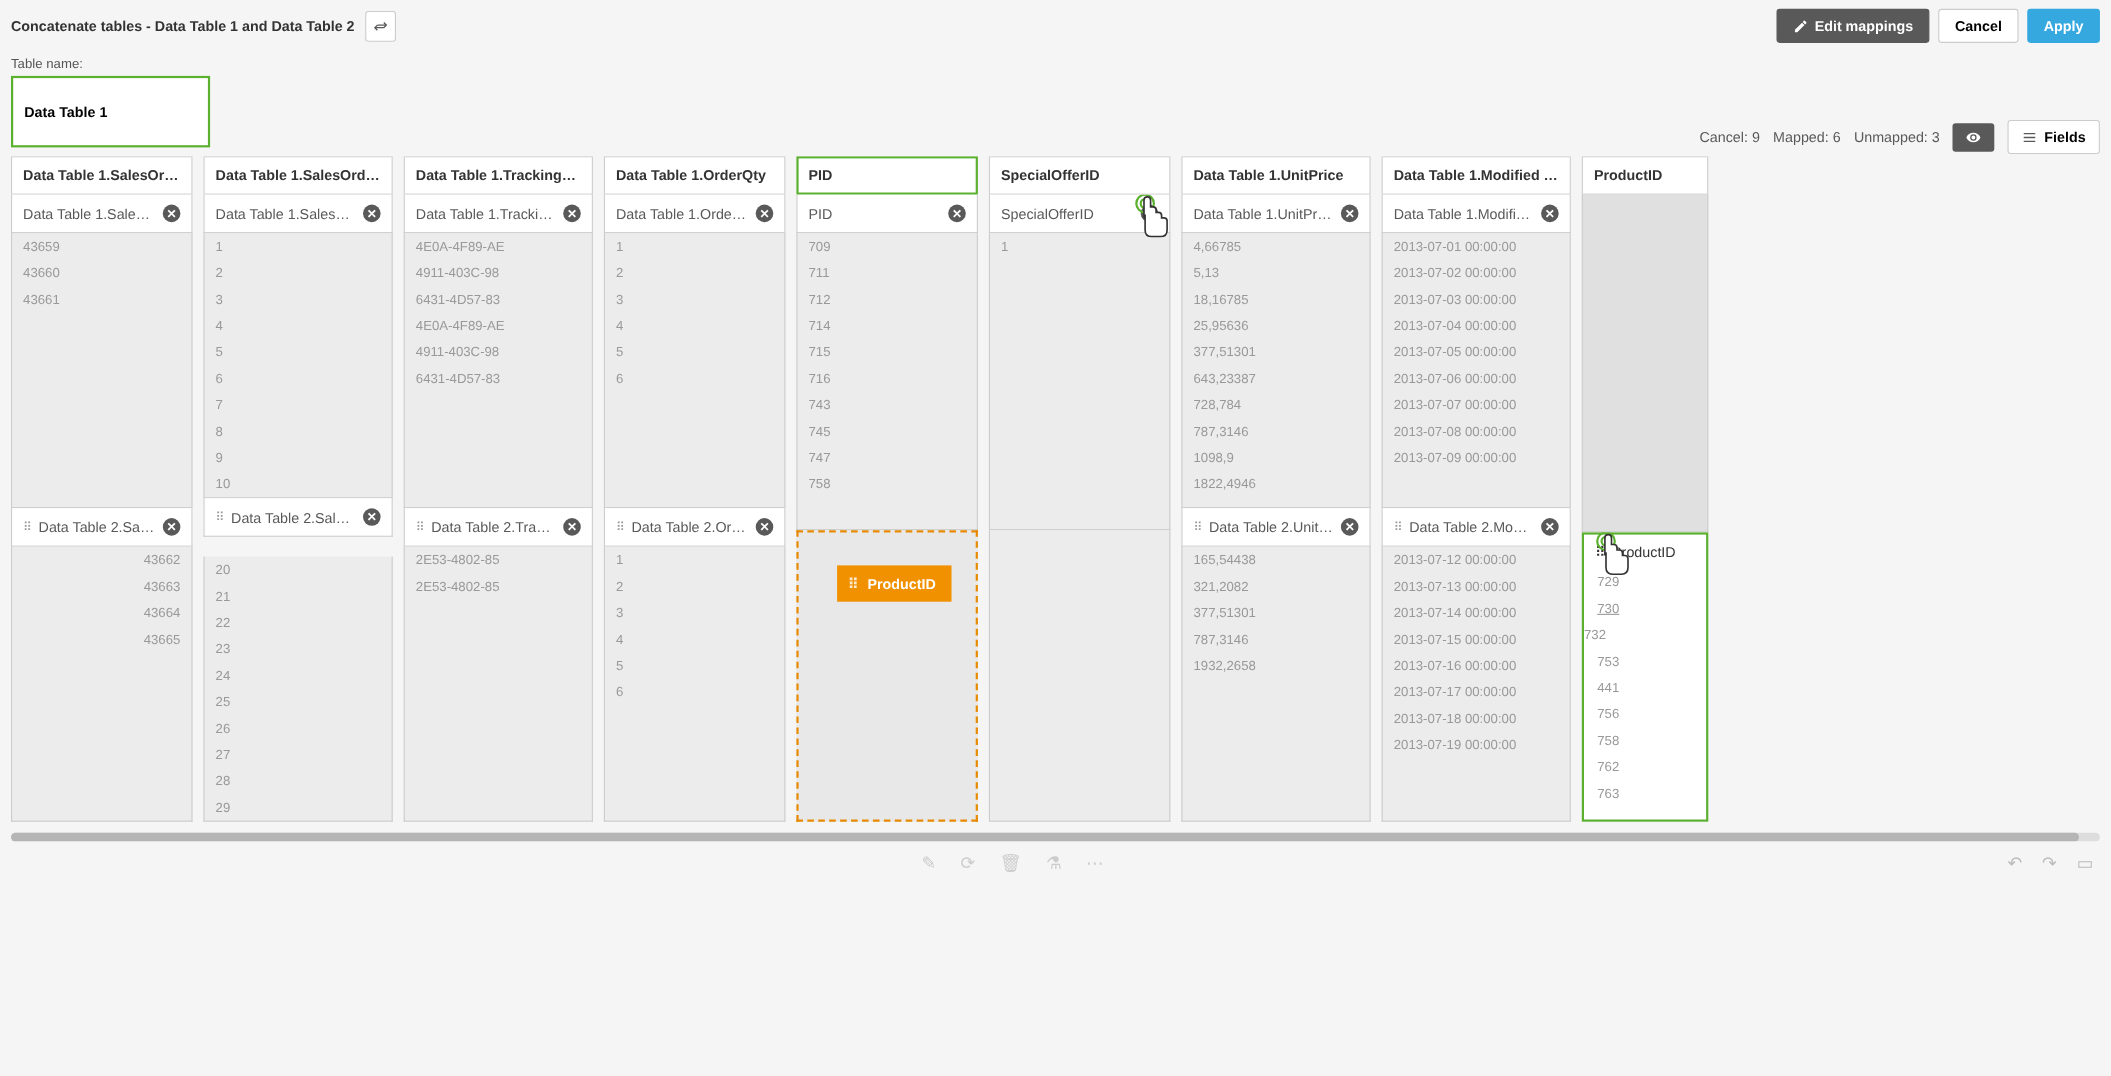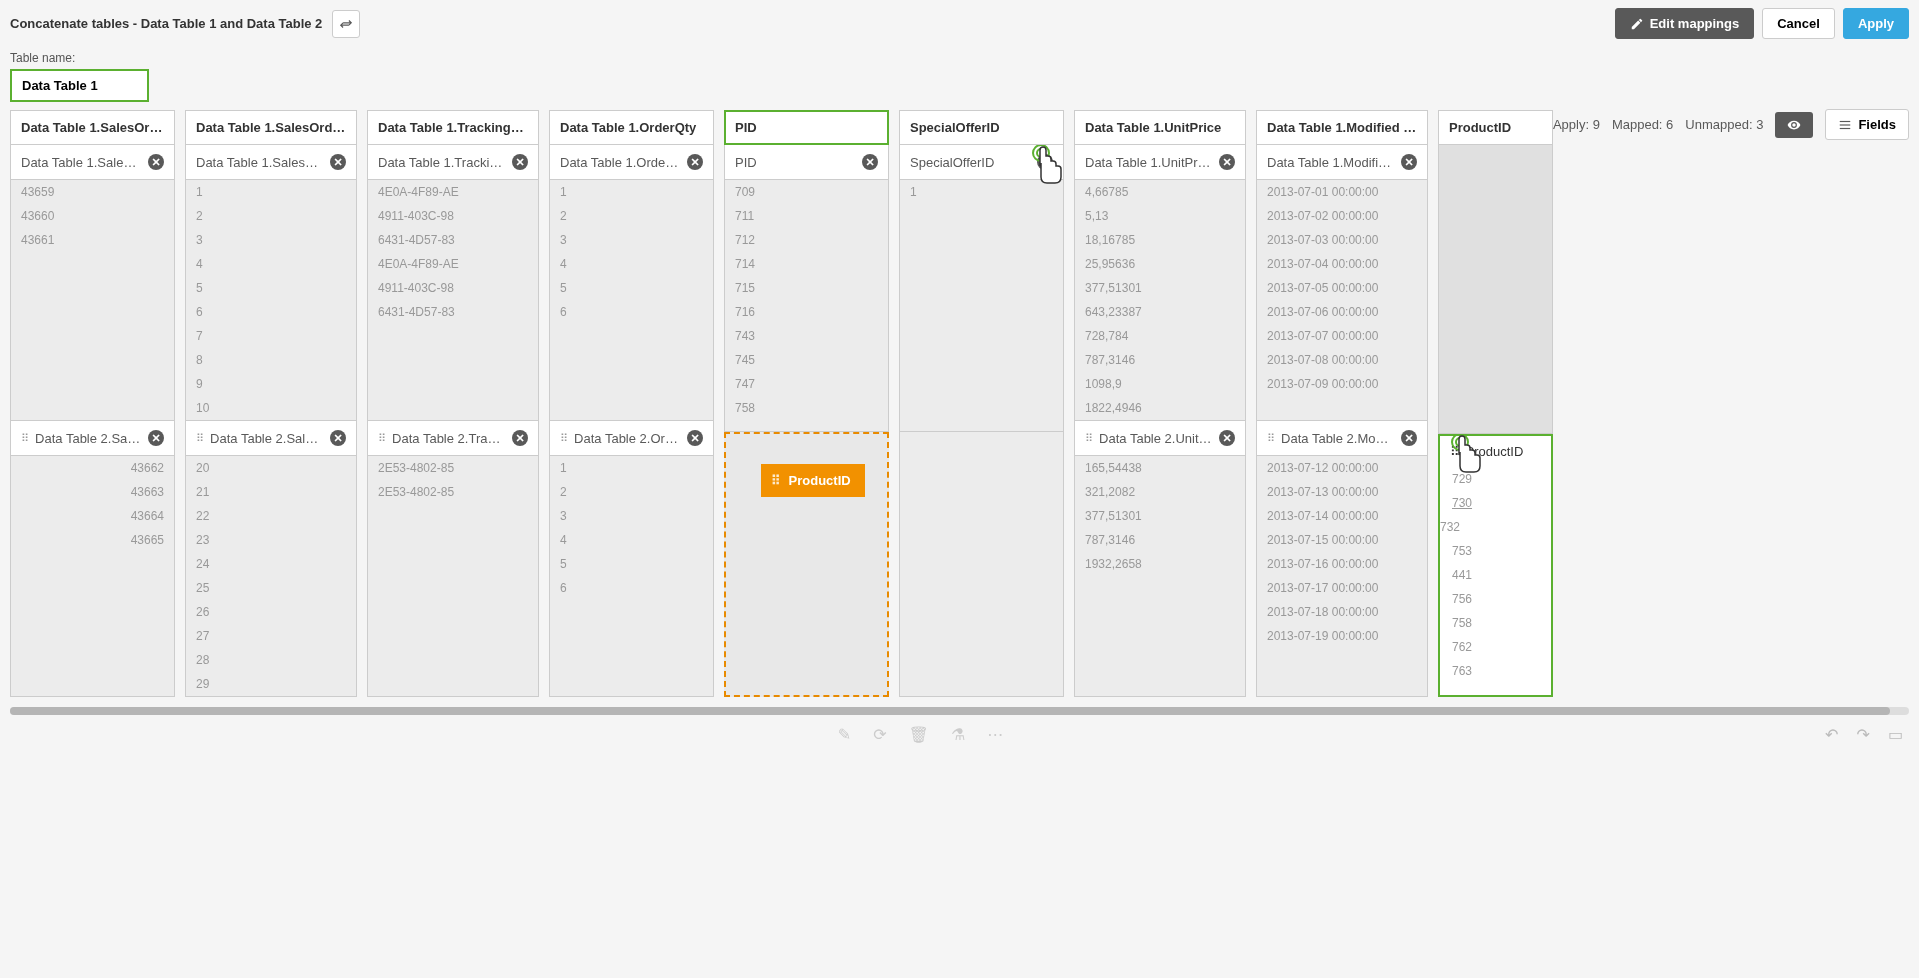--- a/index.html
+++ b/index.html
@@ -7,21 +7,21 @@
 .header { display: flex; justify-content: space-between; align-items: center; padding: 8px 10px; background: #f5f5f5; }
 .header-left { display: flex; align-items: center; gap: 10px; }
 .header-title { font-weight: bold; font-size: 13px; }
 .swap-btn { background: #fff; border: 1px solid #ccc; width: 28px; height: 28px; border-radius: 3px; display: flex; align-items: center; justify-content: center; cursor: pointer; }
 .header-right { display: flex; gap: 8px; }
 .btn { border: 1px solid #ccc; padding: 7px 14px; background: #fff; cursor: pointer; font-size: 13px; border-radius: 3px; display: flex; align-items: center; gap: 6px; font-weight: bold; }
 .btn-dark { background: #595959; color: #fff; border-color: #595959; margin-left: 20px; }
 .btn-primary { background: #35a8e0; color: #fff; border-color: #35a8e0; }
 .table-name-section { padding: 4px 10px 0; }
 .table-name-label { font-size: 12px; color: #555; margin-bottom: 4px; display: block; }
-.table-name-input { border: 2px solid #5bb030; background: #fff; padding: 7px 10px; font-size: 13px; font-weight: bold; width: 139px; }
+.table-name-input { border: 2px solid #5bb030; background: #fff; padding: 23px 10px; font-size: 13px; font-weight: bold; width: 181px; }
 .meta-bar { display: flex; justify-content: flex-end; align-items: center; padding: 8px 10px; gap: 12px; font-size: 13px; color: #595959; position: absolute; right: 0; top: 54px; }
 .eye-btn { background: #595959; color: #fff; padding: 6px 10px; border-radius: 3px; border: none; cursor: pointer; display: flex; align-items: center; }
 .fields-btn { background: #fff; border: 1px solid #ccc; padding: 7px 12px; border-radius: 3px; cursor: pointer; font-size: 13px; display: flex; align-items: center; gap: 6px; font-weight: bold; }
 .columns-container { display: flex; gap: 10px; padding: 0 10px 10px; overflow-x: auto; }
 .column { min-width: 165px; max-width: 165px; display: flex; flex-direction: column; }
 .column.wide { min-width: 172px; max-width: 172px; }
 .col-header { background: #fff; border: 1px solid #ccc; padding: 9px 10px; font-size: 13px; font-weight: bold; white-space: nowrap; overflow: hidden; text-overflow: ellipsis; }
 .col-header.highlighted { border: 2px solid #5bb030; padding: 8px 9px; }
 .mapping-row { background: #fff; border: 1px solid #ccc; border-top: none; padding: 8px 10px; display: flex; align-items: center; justify-content: space-between; font-size: 13px; color: #595959; gap: 6px; min-height: 35px; }
 .mapping-row .drag-icon { color: #999; font-size: 11px; }
@@ -74,21 +74,21 @@
   </div>
 </div>
 
 <div style="position:relative;">
 <div class="table-name-section">
   <label class="table-name-label">Table name:</label>
   <input class="table-name-input" value="Data Table 1" style="">
 </div>
 
 <div class="meta-bar">
-  <span><span>Apply:</span> <span>9</span></span>
+  <span><span>Cancel:</span> <span>9</span></span>
   <span><span>Mapped:</span> <span>6</span></span>
   <span><span>Unmapped:</span> <span>3</span></span>
   <button class="eye-btn">
     <svg width="18" height="14" viewBox="0 0 24 24" fill="#fff">
           <path d="M12 4.5C7 4.5 2.73 7.61 1 12c1.73 4.39 6 7.5 11 7.5s9.27-3.11 11-7.5c-1.73-4.39-6-7.5-11-7.5zM12 17a5 5 0 110-10 5 5 0 010 10zm0-8a3 3 0 100 6 3 3 0 000-6z"></path>
         </svg>
   </button>
   <button class="fields-btn">
     <svg class="icon-svg" viewBox="0 0 24 24" fill="none" stroke="#595959" stroke-width="2">
           <line x1="3" y1="6" x2="21" y2="6"></line>
@@ -142,21 +142,21 @@
         <div class="data-cell">7</div>
         <div class="data-cell">8</div>
         <div class="data-cell">9</div>
         <div class="data-cell">10</div>
       </div>
       <div class="mapping-row">
         <span class="drag-icon">⠿</span>
         <span class="label">Data Table 2.SalesOrd...</span>
         <span class="close-icon">✕</span>
       </div>
-      <div class="data-cells" style="min-height:228px;">
+      <div class="data-cells" style="min-height:228px;margin-top:18px;">
         <div class="data-cell">20</div>
         <div class="data-cell">21</div>
         <div class="data-cell">22</div>
         <div class="data-cell">23</div>
         <div class="data-cell">24</div>
         <div class="data-cell">25</div>
         <div class="data-cell">26</div>
         <div class="data-cell">27</div>
         <div class="data-cell">28</div>
         <div class="data-cell">29</div>

